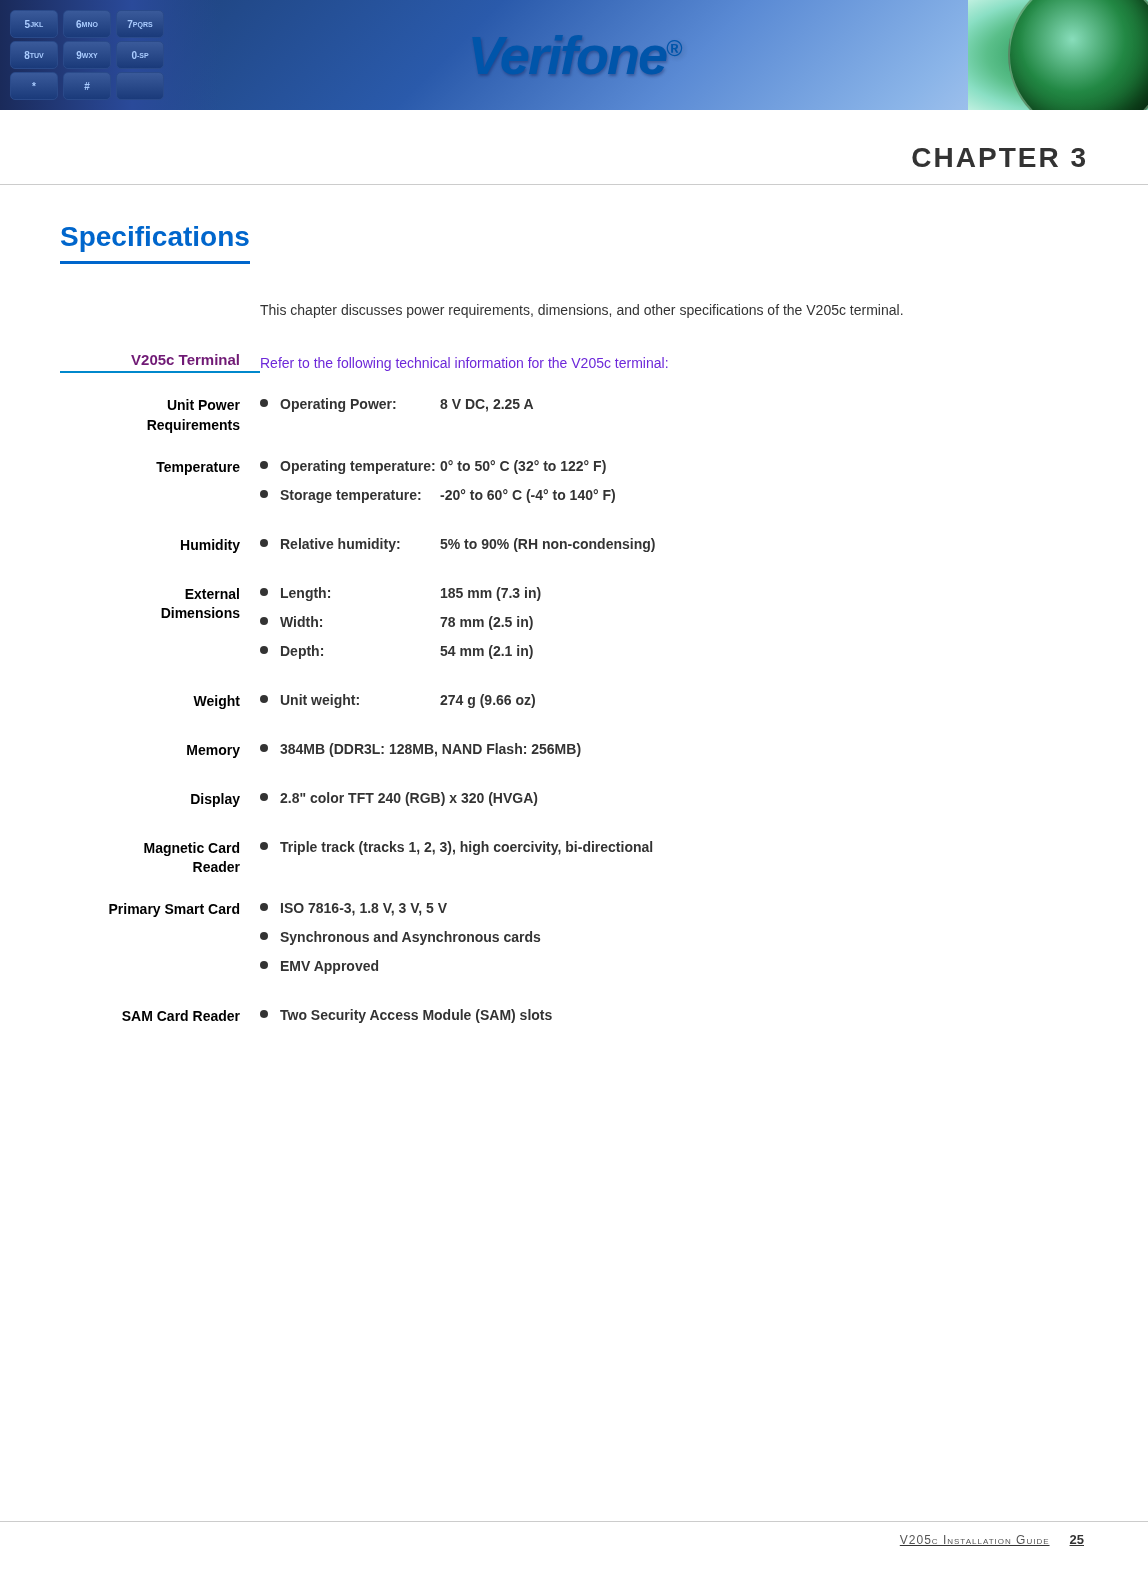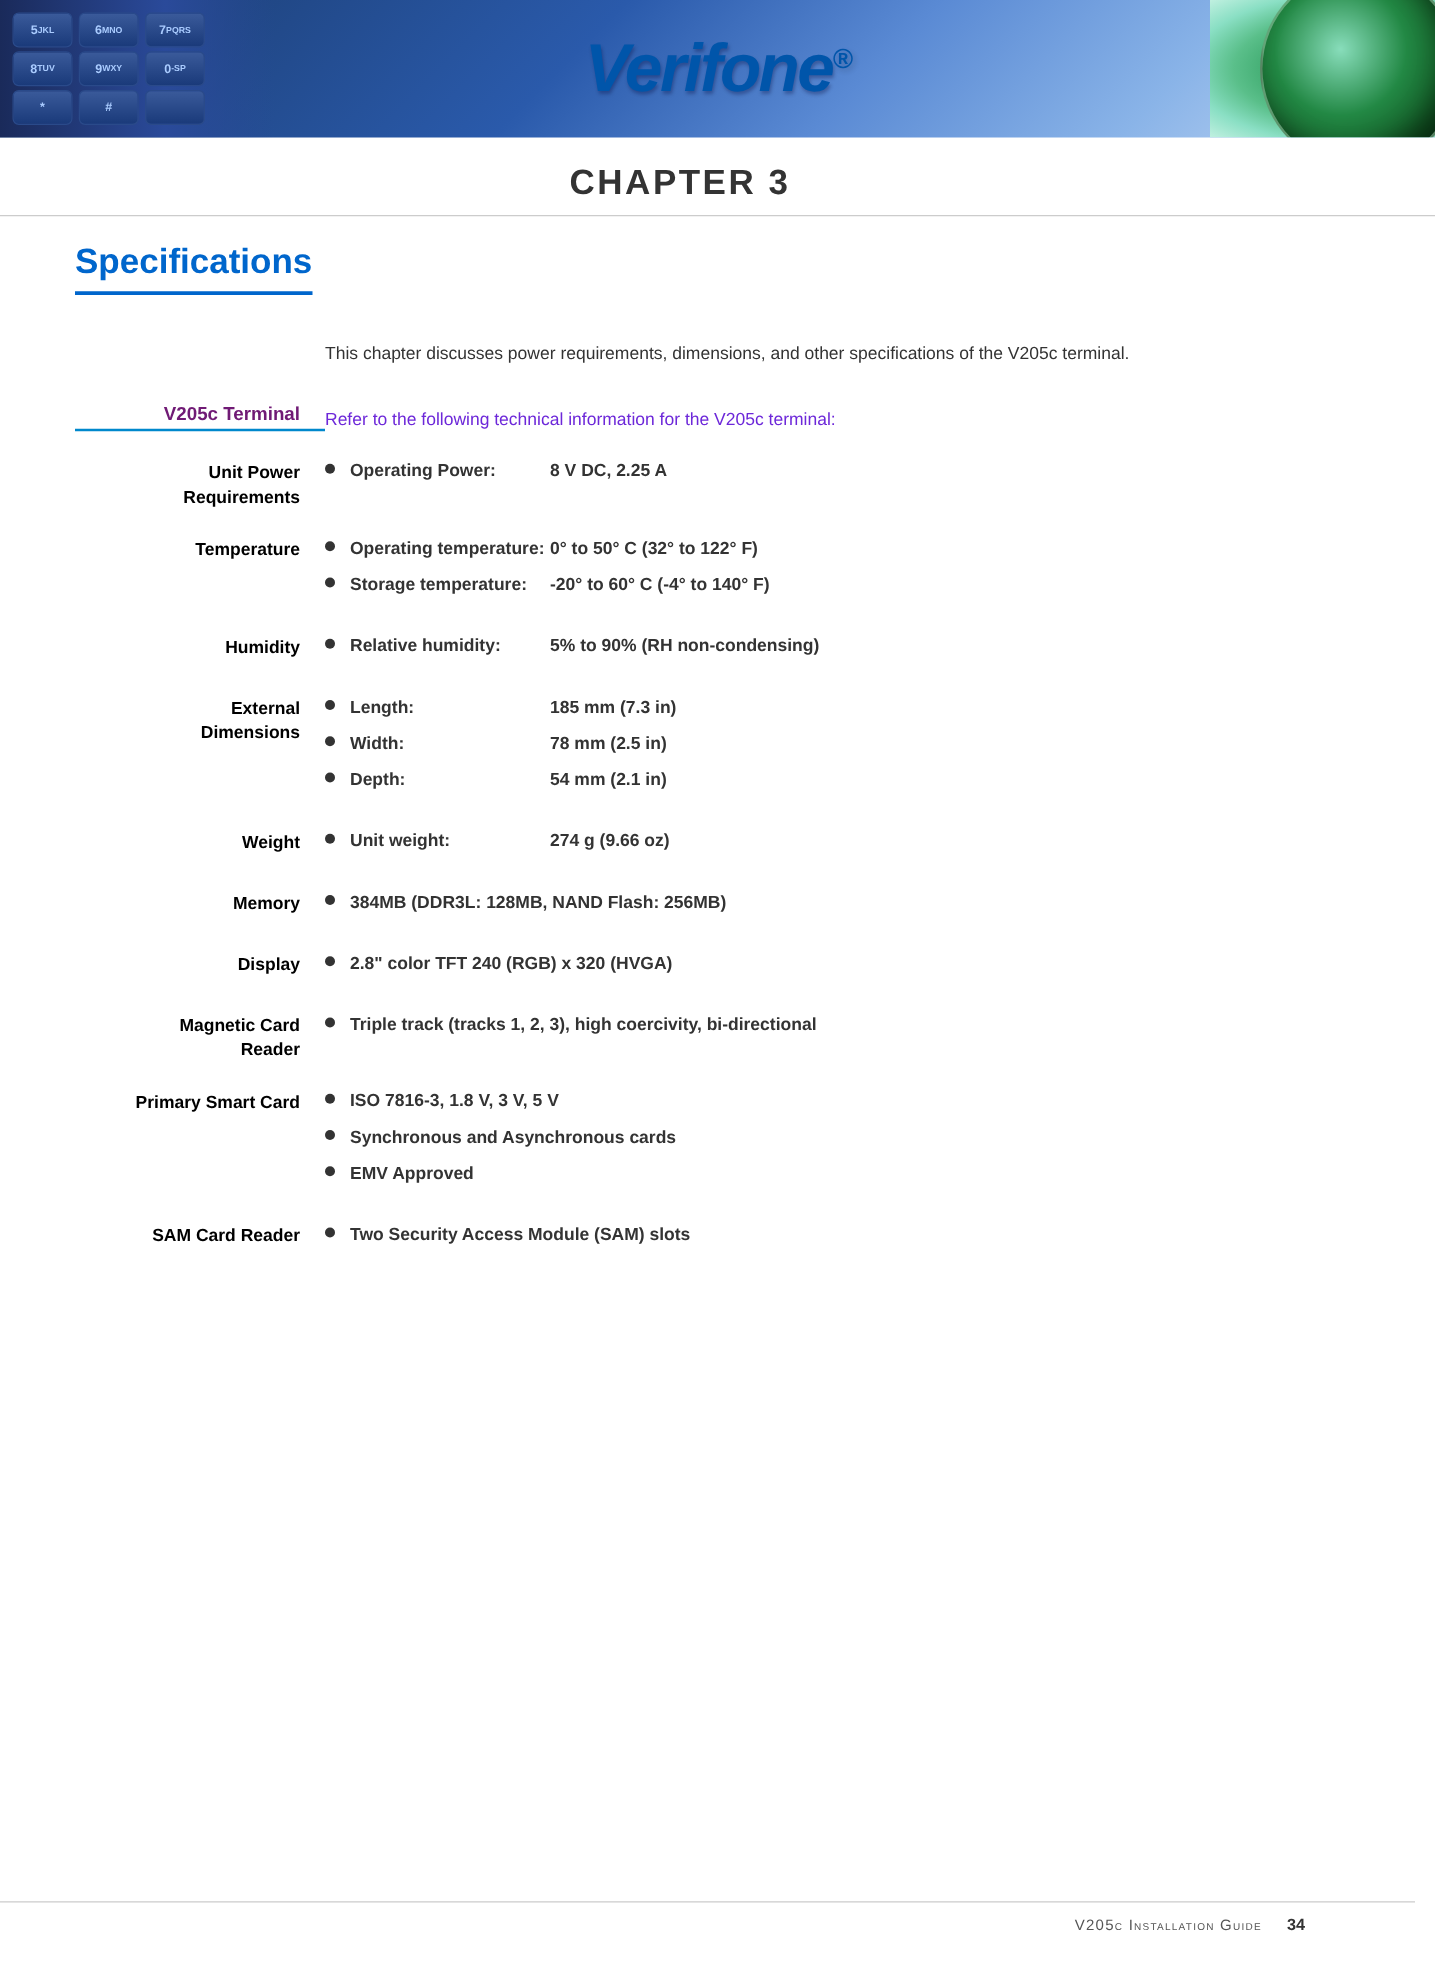--- a/index.html
+++ b/index.html
@@ -84,24 +84,24 @@
       align-items: center;
       justify-content: center;
       font-size: 10px;
       color: #aaccff;
       font-weight: bold;
       border: 1px solid #2a4a8a;
     }
 
     
     .chapter-header {
-      text-align: center;
-      padding: 20px 60px 10px 0;
+      text-align: right;
+      padding: 32px 60px 10px 0;
       border-bottom: 1px solid #ccc;
-      margin-bottom: 20px;
+      margin-bottom: 36px;
     }
     .chapter-title {
       font-size: 28px;
       font-weight: bold;
       color: #333;
       letter-spacing: 2px;
       text-transform: uppercase;
     }
     .chapter-title span {
       font-variant: small-caps;
@@ -209,27 +209,28 @@
       color: #6d28d9;
       line-height: 1.5;
       padding-top: 2px;
     }
 
     
     .page-footer {
       position: absolute;
       bottom: 30px;
       left: 0;
-      right: 16px;
+      right: 0;
       display: flex;
       justify-content: flex-end;
       align-items: center;
-      padding: 0 88px;
+      padding: 0 64px;
       border-top: 1px solid #ccc;
       padding-top: 10px;
+      text-decoration: underline;
     }
     .footer-text {
       font-size: 12px;
       color: #555;
       font-variant: small-caps;
       letter-spacing: 1px;
     }
     .footer-page {
       font-size: 13px;
       font-weight: bold;
@@ -414,14 +415,14 @@
             <span class="bullet-text">Two Security Access Module (SAM) slots</span>
           </div>
         </div>
       </div>
     </div>
 
 </div>
 
 <div class="page-footer">
   <span class="footer-text">V205c Installation Guide</span>
-  <span class="footer-page">34</span>
+  <span class="footer-page">25</span>
 </div>
 
 </body></html>

